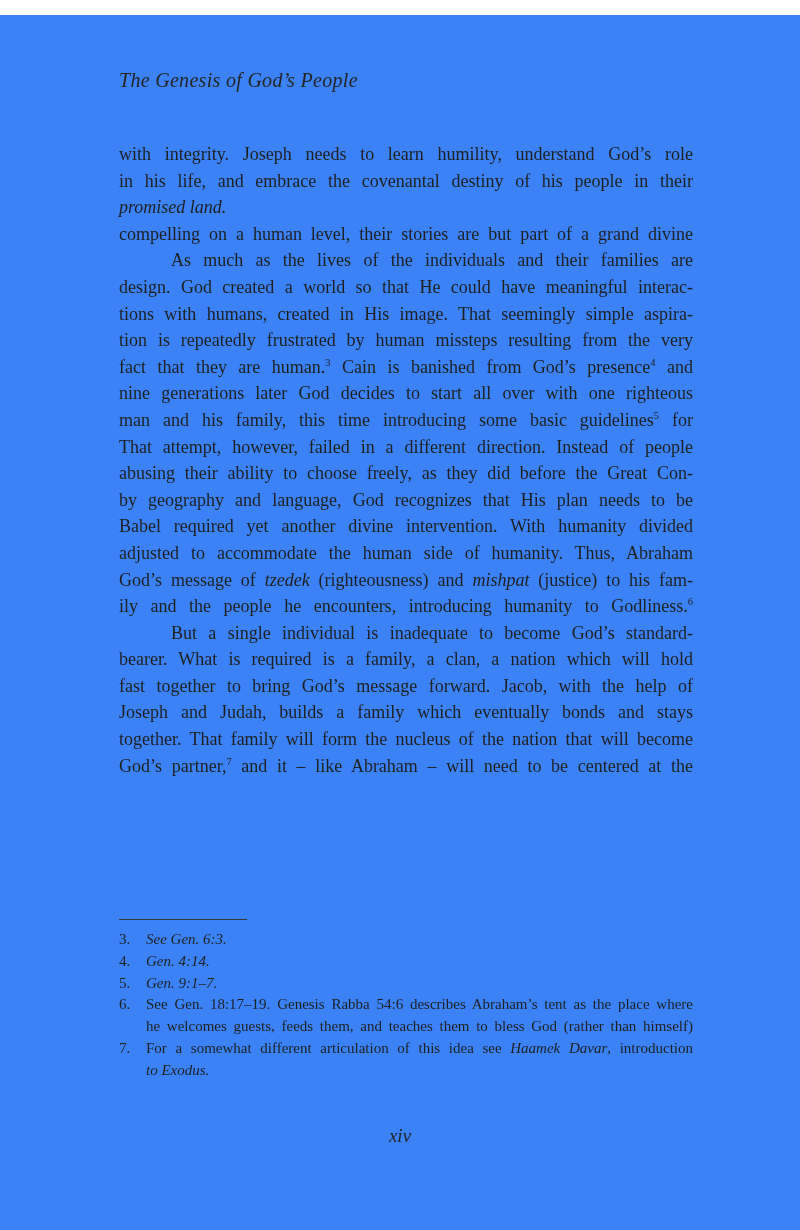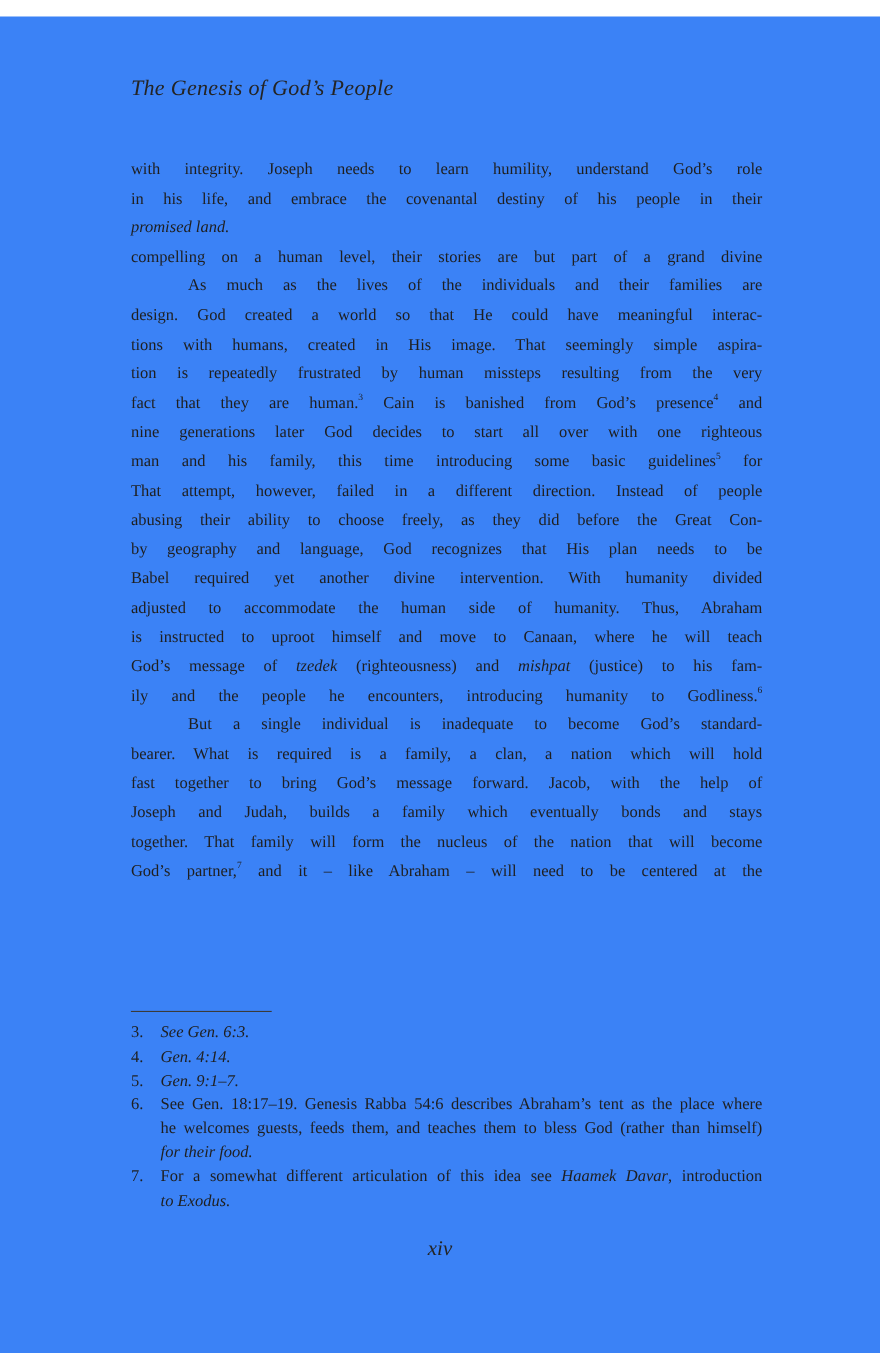--- a/index.html
+++ b/index.html
@@ -21,21 +21,21 @@
     font-style: italic;
     font-size: 20px;
     letter-spacing: 0.3px;
     color: #242424;
   }
   .body-text {
     position: absolute;
     left: 119px;
     top: 126px;
     width: 574px;
-    font-size: 15px;
+    font-size: 18px;
     line-height: 26.6px;
   }
   .line {
     text-align: justify;
     text-align-last: justify;
   }
   .line.last { text-align-last: left; font-style: italic; }
   .line.indent { text-indent: 52px; }
   sup {
     font-size: 0.58em;
@@ -94,21 +94,20 @@
         <div class="line">tions with humans, created in His image. That seemingly simple aspira-</div>
         <div class="line">tion is repeatedly frustrated by human missteps resulting from the very</div>
         <div class="line">fact that they are human.<sup>3</sup> Cain is banished from God’s presence<sup>4</sup> and</div>
         <div class="line">nine generations later God decides to start all over with one righteous</div>
         <div class="line">man and his family, this time introducing some basic guidelines<sup>5</sup> for</div>
         <div class="line">That attempt, however, failed in a different direction. Instead of people</div>
         <div class="line">abusing their ability to choose freely, as they did before the Great Con-</div>
         <div class="line">by geography and language, God recognizes that His plan needs to be</div>
         <div class="line">Babel required yet another divine intervention. With humanity divided</div>
         <div class="line">adjusted to accommodate the human side of humanity. Thus, Abraham</div>
-        <div class="line">is instructed to uproot himself and move to Canaan, where he will teach</div>
         <div class="line">God’s message of <i>tzedek</i> (righteousness) and <i>mishpat</i> (justice) to his fam-</div>
         <div class="line">ily and the people he encounters, introducing humanity to Godliness.<sup>6</sup></div>
       </div>
       <div class="para">
         <div class="line indent">But a single individual is inadequate to become God’s standard-</div>
         <div class="line">bearer. What is required is a family, a clan, a nation which will hold</div>
         <div class="line">fast together to bring God’s message forward. Jacob, with the help of</div>
         <div class="line">Joseph and Judah, builds a family which eventually bonds and stays</div>
         <div class="line">together. That family will form the nucleus of the nation that will become</div>
         <div class="line">God’s partner,<sup>7</sup> and it – like Abraham – will need to be centered at the</div>
@@ -134,21 +133,20 @@
         <div class="fn-number">5.</div>
         <div class="fn-content">
           <div class="line last">Gen. 9:1–7.</div>
         </div>
       </div>
       <div class="footnote">
         <div class="fn-number">6.</div>
         <div class="fn-content">
           <div class="line">See Gen. 18:17–19. Genesis Rabba 54:6 describes Abraham’s tent as the place where</div>
           <div class="line">he welcomes guests, feeds them, and teaches them to bless God (rather than himself)</div>
-          <div class="line last">for their food.</div>
         </div>
       </div>
       <div class="footnote">
         <div class="fn-number">7.</div>
         <div class="fn-content">
           <div class="line">For a somewhat different articulation of this idea see <i>Haamek Davar</i>, introduction</div>
           <div class="line last">to Exodus.</div>
         </div>
       </div>
     </div>

